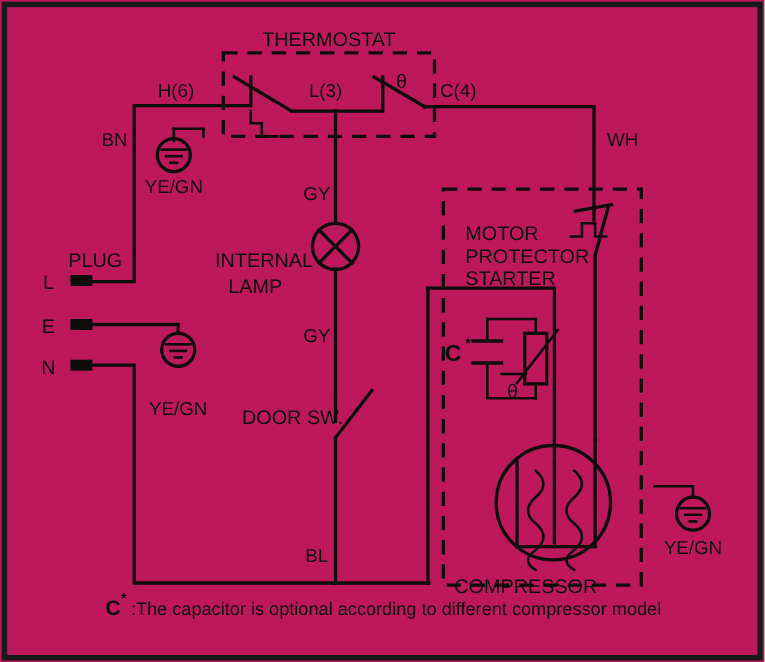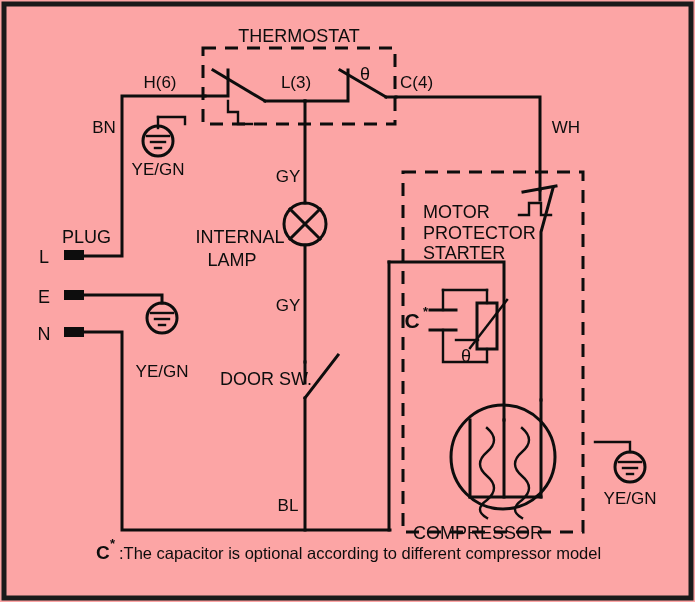--- a/index.html
+++ b/index.html
@@ -11,21 +11,21 @@
   body {
     width: 695px;
     height: 602px;
     font-family: "Liberation Sans", sans-serif;
     overflow: hidden;
   }
   #diagram-root {
     position: relative;
     width: 695px;
     height: 602px;
-    background: #fca5a5;
+    background: #be185d;
   }
   svg#wiring-svg {
     display: block;
     width: 695px;
     height: 602px;
   }
   .wire      { stroke: #0d0d0d; stroke-width: 3; fill: none; stroke-linecap: square; }
   .wire-thin { stroke: #0d0d0d; stroke-width: 2.4; fill: none; stroke-linecap: square; }
   .dashbox   { stroke: #0d0d0d; stroke-width: 3; fill: none; stroke-dasharray: 13 9; }
   .symbol    { stroke: #0d0d0d; stroke-width: 3; fill: none; }

